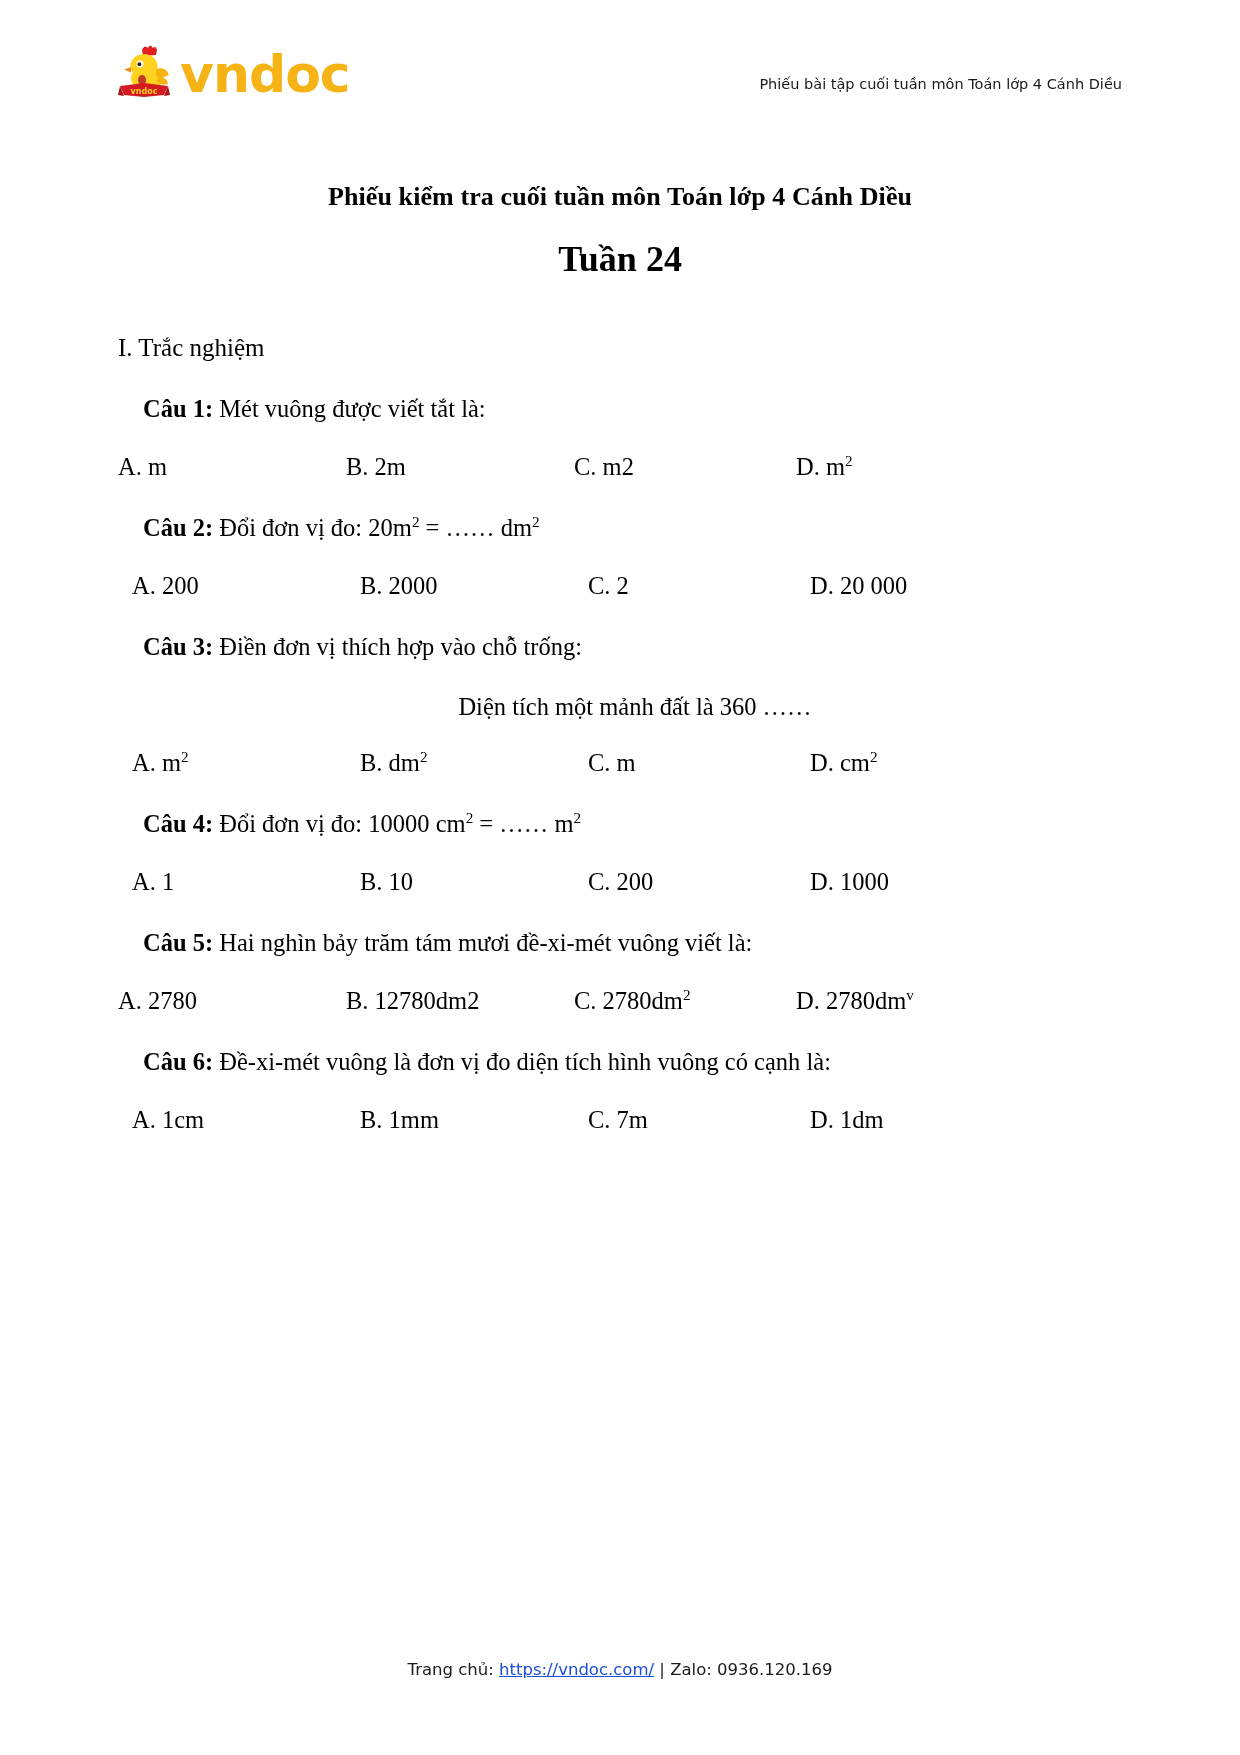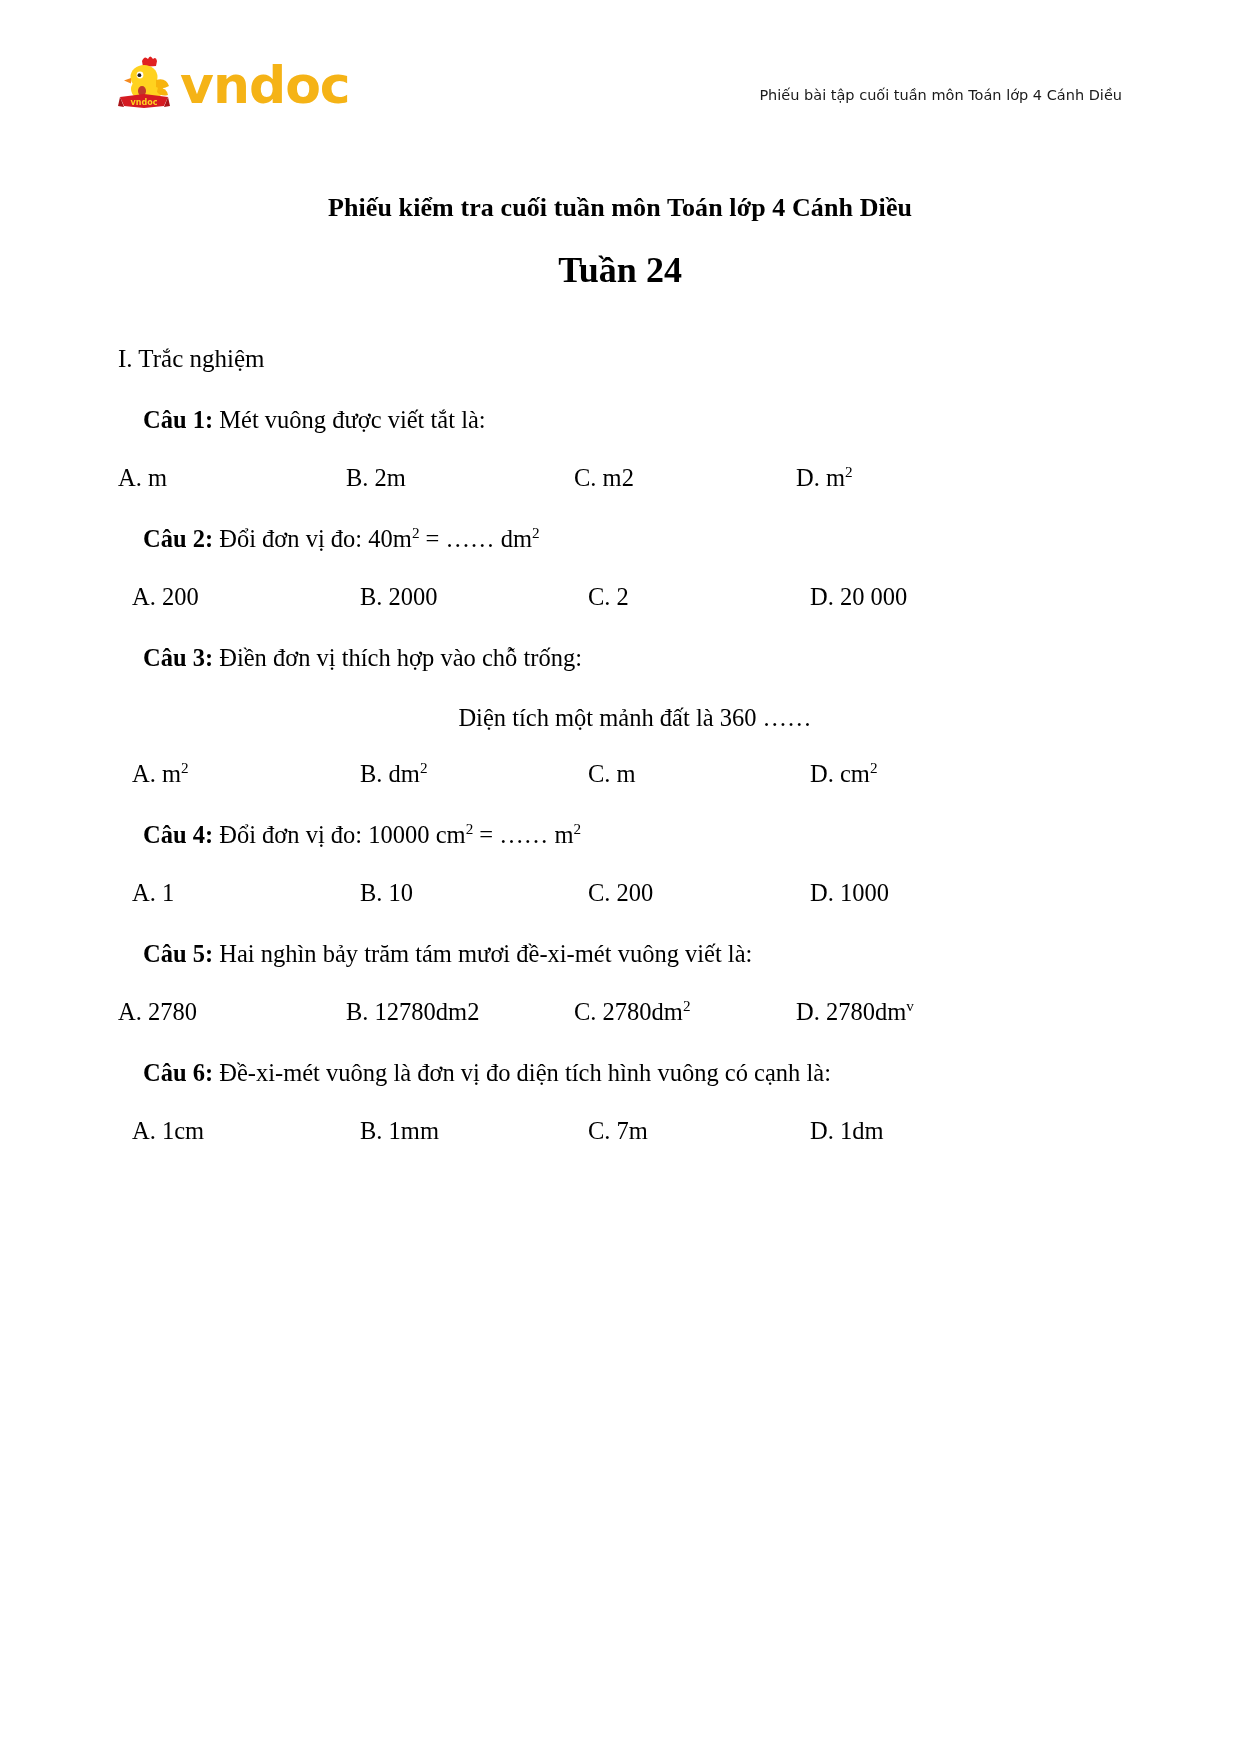--- a/index.html
+++ b/index.html
@@ -13,21 +13,21 @@
     font-family: "Liberation Serif", serif;
     color: #000000;
     position: relative;
     overflow: hidden;
   }
   .page {
     position: relative;
     width: 1240px;
     height: 1755px;
     box-sizing: border-box;
-    padding: 11px 118px;
+    padding: 0 118px;
   }
 
   
   .header {
     position: relative;
     height: 120px;
     display: flex;
     align-items: flex-start;
     justify-content: space-between;
   }
@@ -191,21 +191,21 @@
     </div>
     <div class="opt opt-c">
       <span>C.</span><span> m2</span>
     </div>
     <div class="opt opt-d">
       <span>D.</span><span> m</span><sup>2</sup>
     </div>
   </div>
 
   <div class="question">
-    <span class="q-label">Câu 2:</span><span> Đổi đơn vị đo: 40m</span><sup>2</sup><span> = …… dm</span><sup>2</sup>
+    <span class="q-label">Câu 2:</span><span> Đổi đơn vị đo: 20m</span><sup>2</sup><span> = …… dm</span><sup>2</sup>
   </div>
   <div class="options">
     <div class="opt opt-a">
       <span>A.</span><span> 200</span>
     </div>
     <div class="opt opt-b">
       <span>B.</span><span> 2000</span>
     </div>
     <div class="opt opt-c">
       <span>C.</span><span> 2</span>
@@ -281,14 +281,17 @@
       <span>B.</span><span> 1mm</span>
     </div>
     <div class="opt opt-c">
       <span>C.</span><span> 7m</span>
     </div>
     <div class="opt opt-d">
       <span>D.</span><span> 1dm</span>
     </div>
   </div>
 
+  <div class="footer">
+    <span>Trang chủ: </span><a href="#">https://vndoc.com/</a><span> | Zalo: 0936.120.169</span>
+  </div>
 
 </div>
 
 </body></html>

